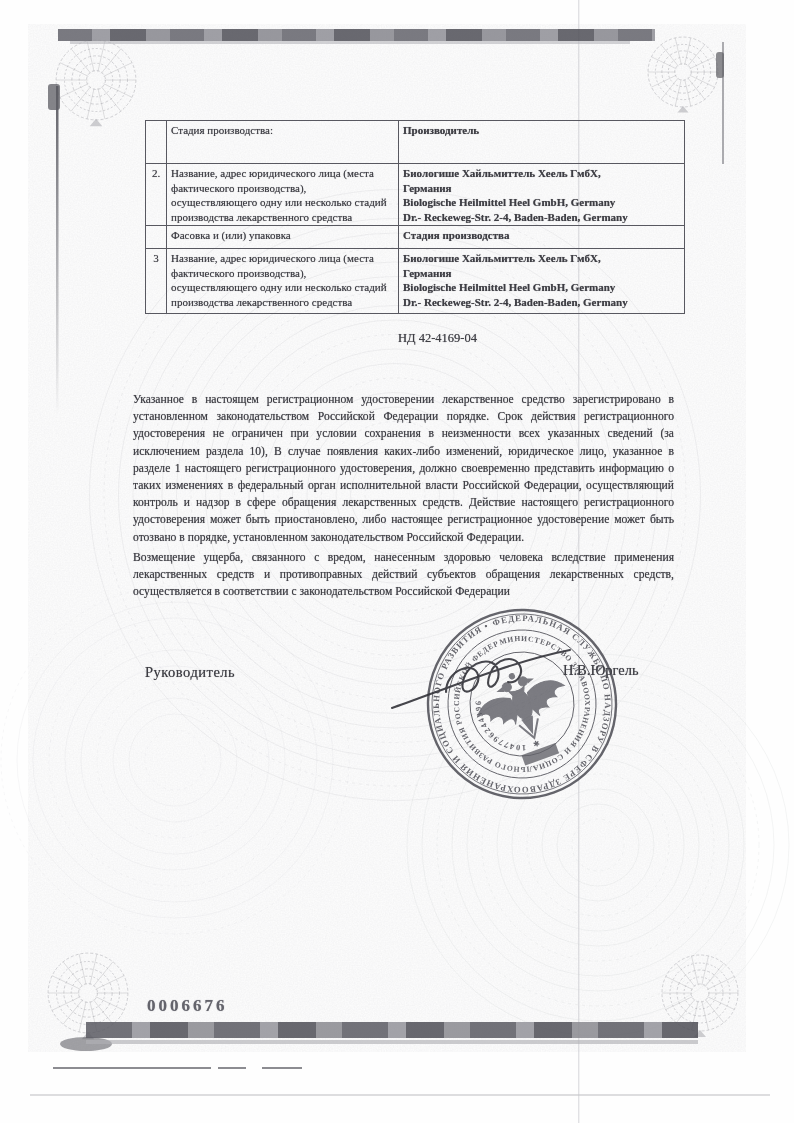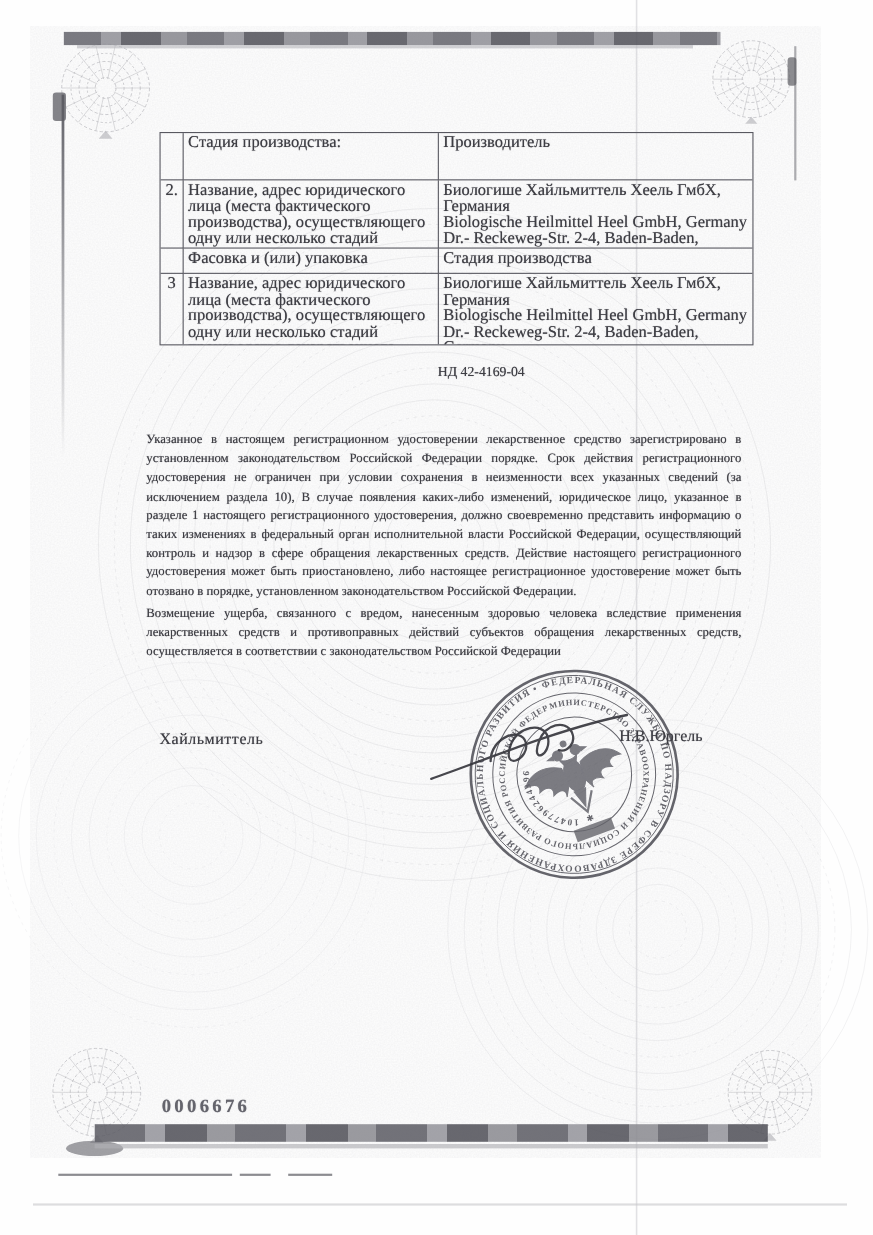--- a/index.html
+++ b/index.html
@@ -5,24 +5,24 @@
   html,body{margin:0;padding:0;background:#ffffff;}
   .page{position:relative;width:794px;height:1123px;background:#fefefe;overflow:hidden;
         font-family:"Liberation Serif","DejaVu Serif",serif;color:#3e3e44;}
   svg.bg{position:absolute;left:0;top:0;z-index:0;}
   
   .txt{text-shadow:0 0 .7px rgba(70,70,78,.75);}
   
   .rtable{position:absolute;left:145px;top:120px;width:538px;z-index:2;
           display:grid;grid-template-columns:21px 232px 285px;
           grid-template-rows:43px 62px 23px 64px;
-          border:1px solid #585860;font-size:15px;line-height:14.6px;}
+          border:1px solid #585860;font-size:11px;line-height:14.6px;}
   .rtable>div{border-right:1px solid #585860;border-bottom:1px solid #585860;
               padding:2px 4px 0 4px;overflow:hidden;}
-  .rtable>div:nth-child(3n){border-right:none;}
+  .rtable>div:nth-child(3n){border-right:none;font-weight:bold;}
   .rtable>div:nth-child(n+10){border-bottom:none;}
   .numcell{text-align:center;padding-left:1px!important;padding-right:1px!important;}
   .pre{white-space:pre-line;}
   
   .sec10-label{position:absolute;left:146px;top:331px;width:250px;font-weight:bold;
                font-size:12.5px;line-height:16.5px;z-index:2;}
   .sec10-value{position:absolute;left:398px;top:331px;font-size:12.5px;z-index:2;}
   
   .para{position:absolute;left:133px;width:541px;font-size:11.6px;line-height:17.2px;
         text-align:justify;z-index:2;}
@@ -220,21 +220,21 @@
 Германия
 Biologische Heilmittel Heel GmbH, Germany
 Dr.- Reckeweg-Str. 2-4, Baden-Baden, Germany</div>
   </div>
 
   <div class="sec10-value txt">НД 42-4169-04</div>
 
   <div class="para p1 txt">Указанное в настоящем регистрационном удостоверении лекарственное средство зарегистрировано в установленном законодательством Российской Федерации порядке. Срок действия регистрационного удостоверения не ограничен при условии сохранения в неизменности всех указанных сведений (за исключением раздела 10), В случае появления каких-либо изменений, юридическое лицо, указанное в разделе 1 настоящего регистрационного удостоверения, должно своевременно представить информацию о таких изменениях в федеральный орган исполнительной власти Российской Федерации, осуществляющий контроль и надзор в сфере обращения лекарственных средств. Действие настоящего регистрационного удостоверения может быть приостановлено, либо настоящее регистрационное удостоверение может быть отозвано в порядке, установленном законодательством Российской Федерации.</div>
   <div class="para p2 txt">Возмещение ущерба, связанного с вредом, нанесенным здоровью человека вследствие применения лекарственных средств и противоправных действий субъектов обращения лекарственных средств, осуществляется в соответствии с законодательством Российской Федерации</div>
 
-  <div class="sig-role txt">Хайльмиттель</div>
+  <div class="sig-role txt">Руководитель</div>
   <div class="sig-name txt">Н.В.Юргель</div>
 
   <svg class="stamp" width="196" height="196" viewBox="0 0 196 196">
     <defs>
       <path id="pOuter" d="M98,15 A83,83 0 1 1 97.9,15"></path>
       <path id="pMid" d="M98,35 A63,63 0 1 1 97.9,35"></path>
       <path id="pNum" d="M98,139 A41,41 0 0 1 98,57"></path>
     </defs>
     <g transform="rotate(-20 98 98)" opacity="0.86">
       <g fill="none" stroke="#4c4c54">

